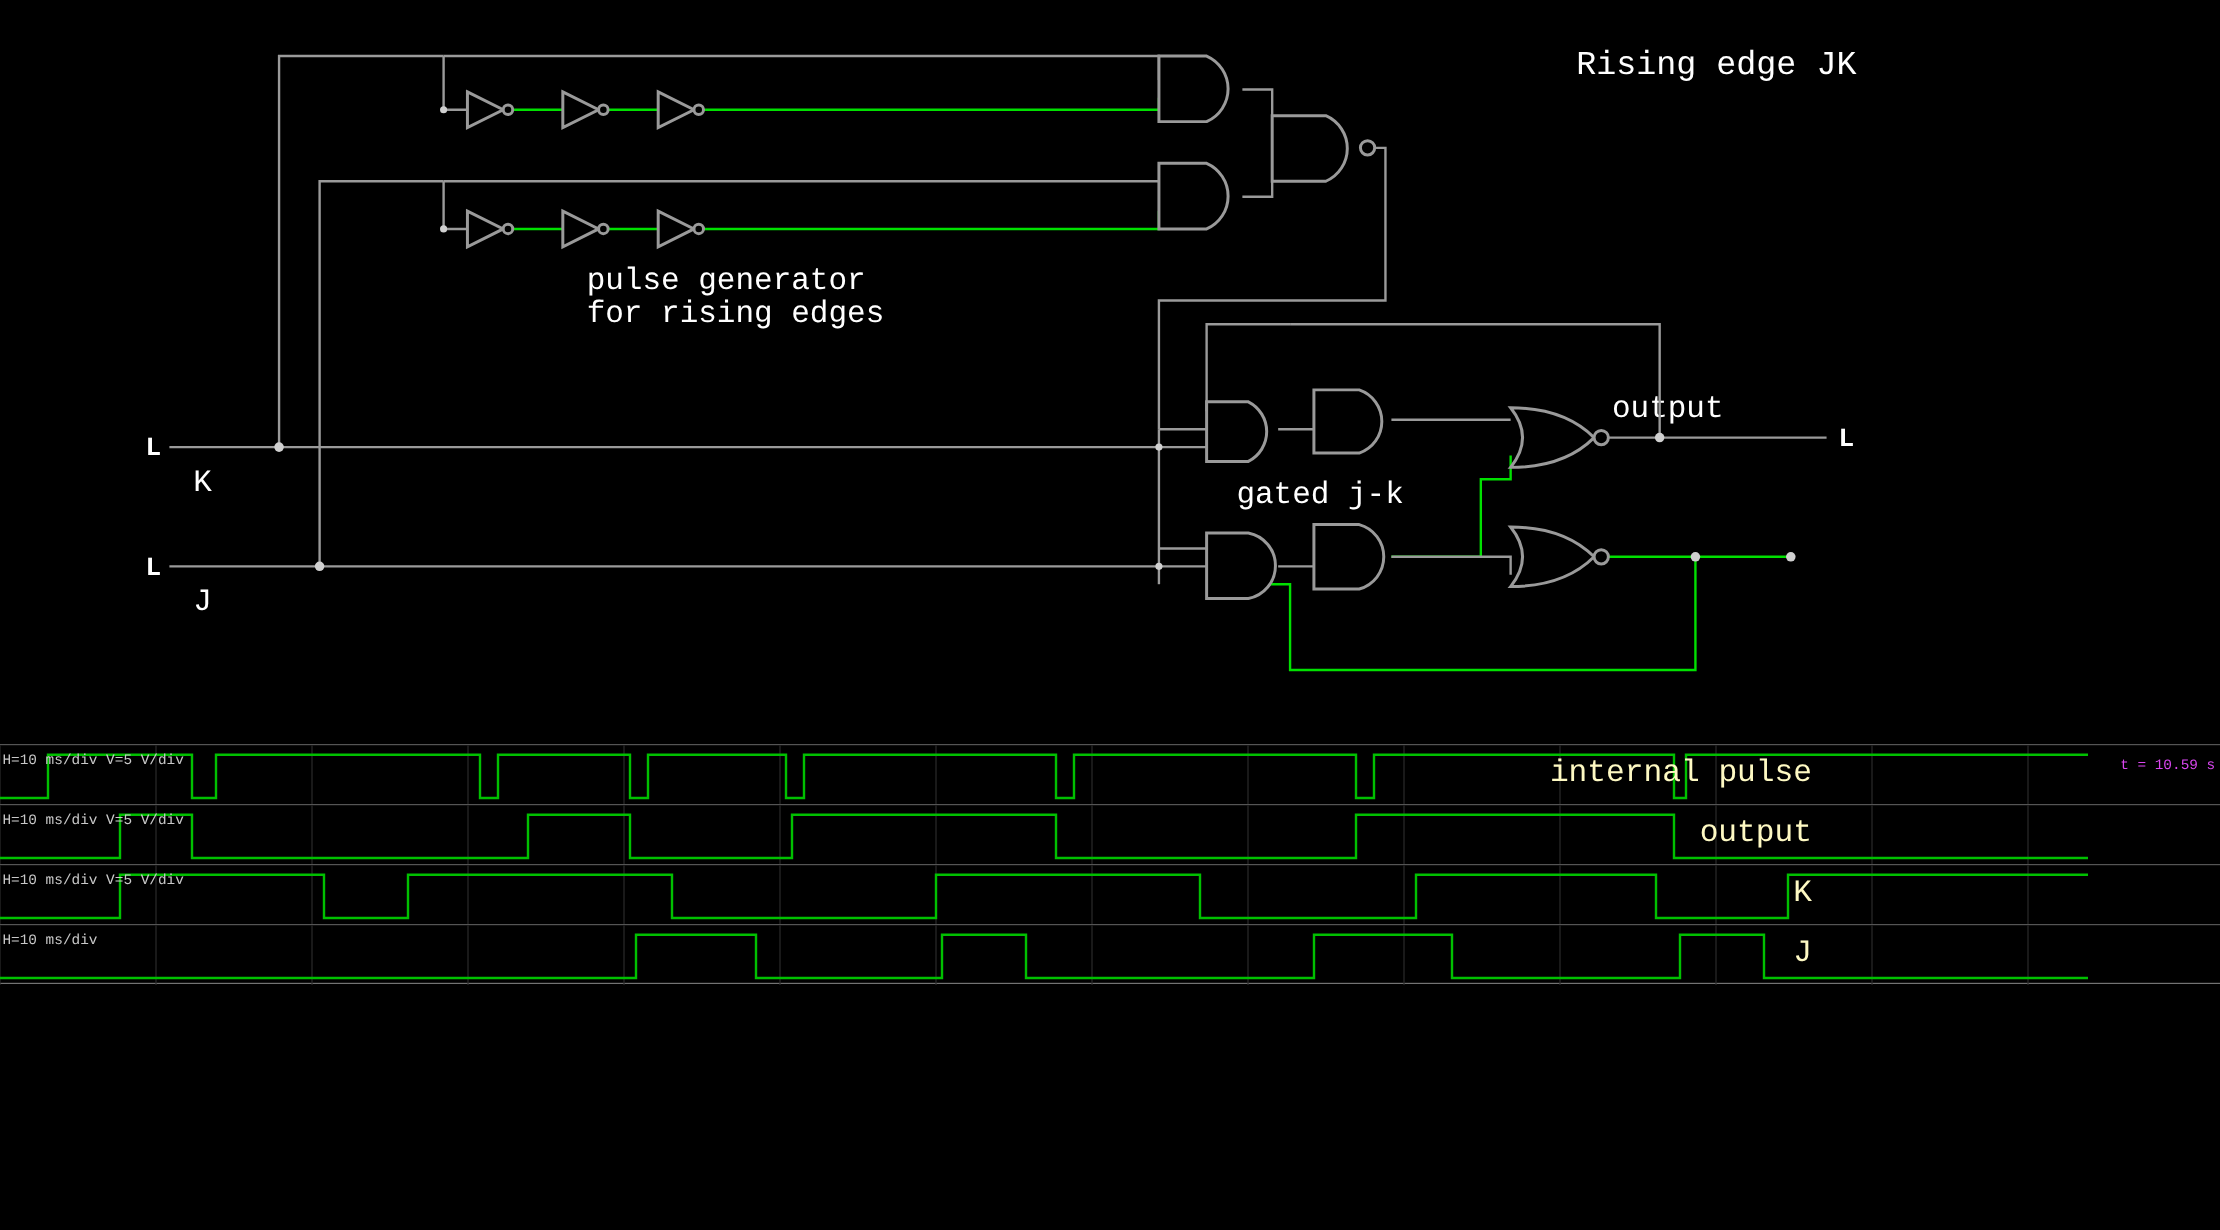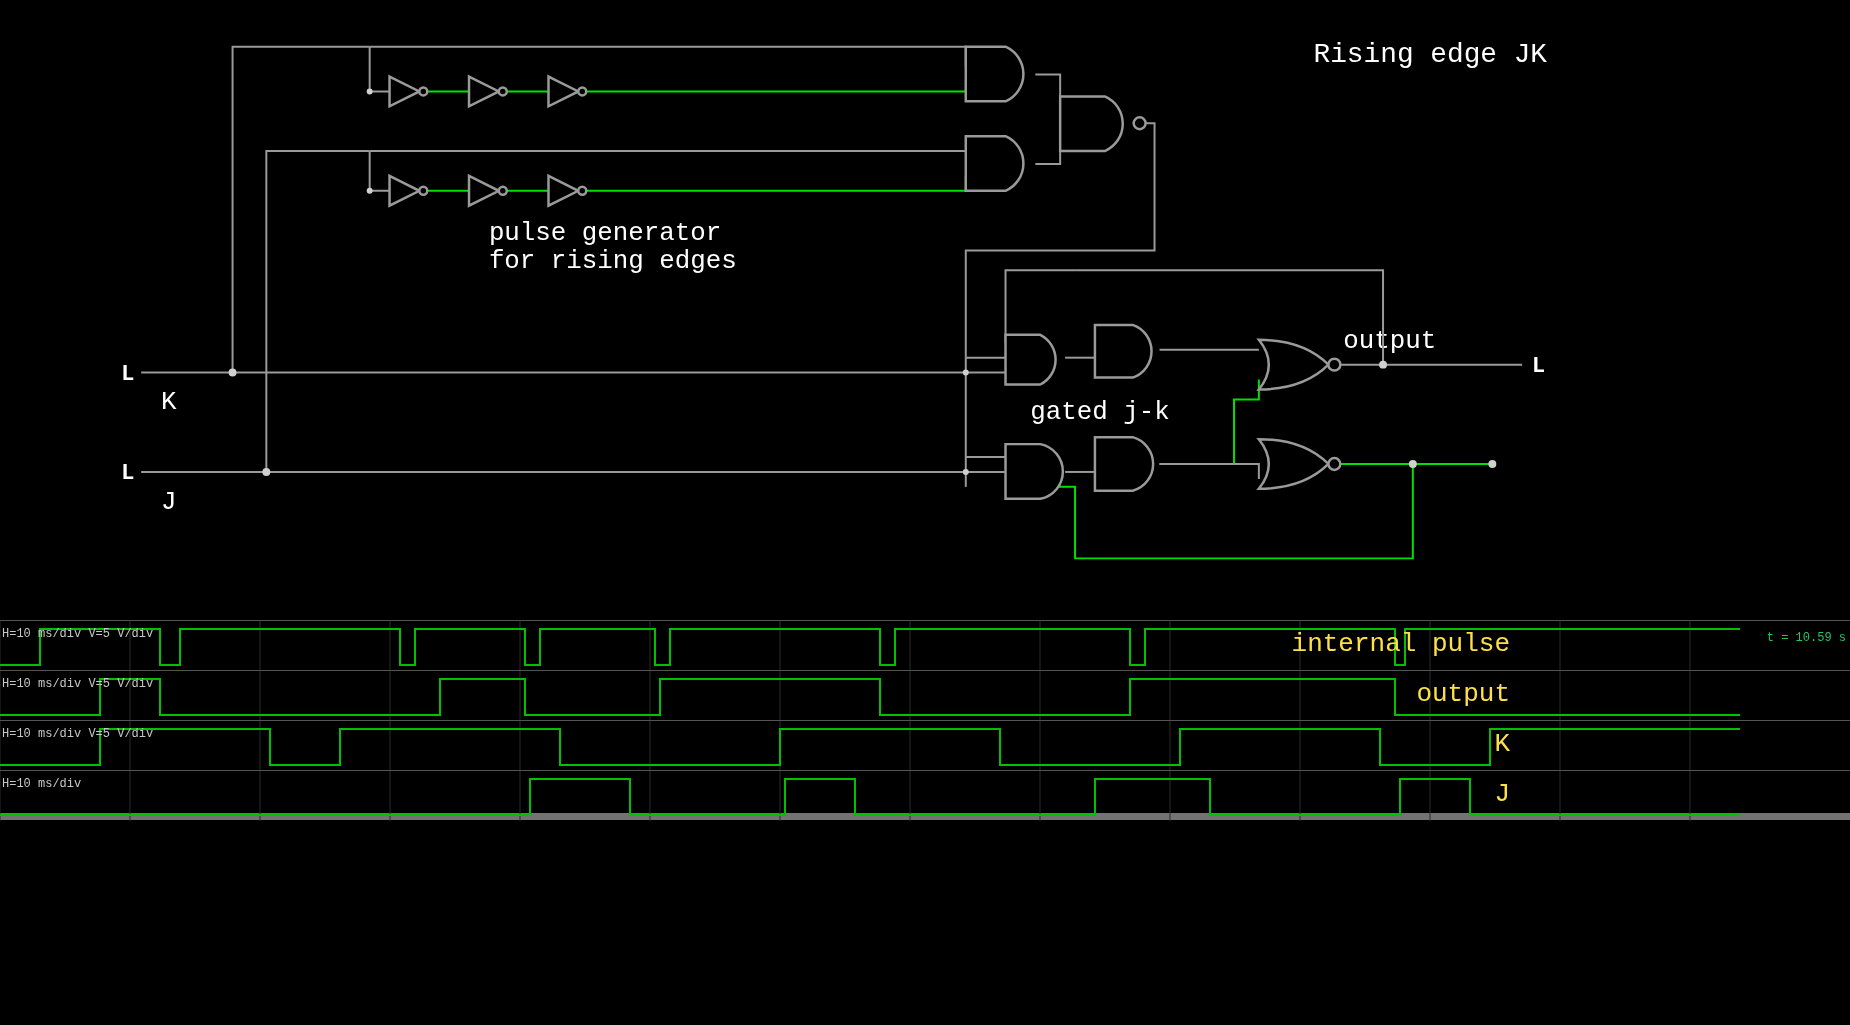--- a/index.html
+++ b/index.html
@@ -34,42 +34,42 @@
     top: 620px;
     height: 200px;
     background: #000;
   }
   .scope-row {
     position: relative;
     height: 50px;
     border-top: 1px solid #555;
     text-decoration: underline;
   }
-  .scope-row:last-child { border-bottom: 7px solid #737373; }
+  .scope-row:last-child { border-bottom: 1px solid #737373; }
   .scope-scale {
     position: absolute;
     left: 2px; top: 6px;
     color: #c8c8c8;
     font-size: 12px;
     z-index: 3;
   }
   .scope-label {
     position: absolute;
     right: 340px;
     top: 8px;
-    color: #fde047;
+    color: #fef9c3;
     font-size: 26px;
     font-family: 'Courier New', monospace;
     z-index: 3;
   }
   .scope-time {
     position: absolute;
     right: 4px;
     top: 10px;
-    color: #22c55e;
+    color: #d946ef;
     font-size: 12px;
     z-index: 3;
   }
   svg.scope-svg {
     position: absolute;
     left: 0; top: 0;
     width: 1740px;
     height: 50px;
   }
   .scope-grid line { stroke: #2a2a2a; stroke-width: 1; }

